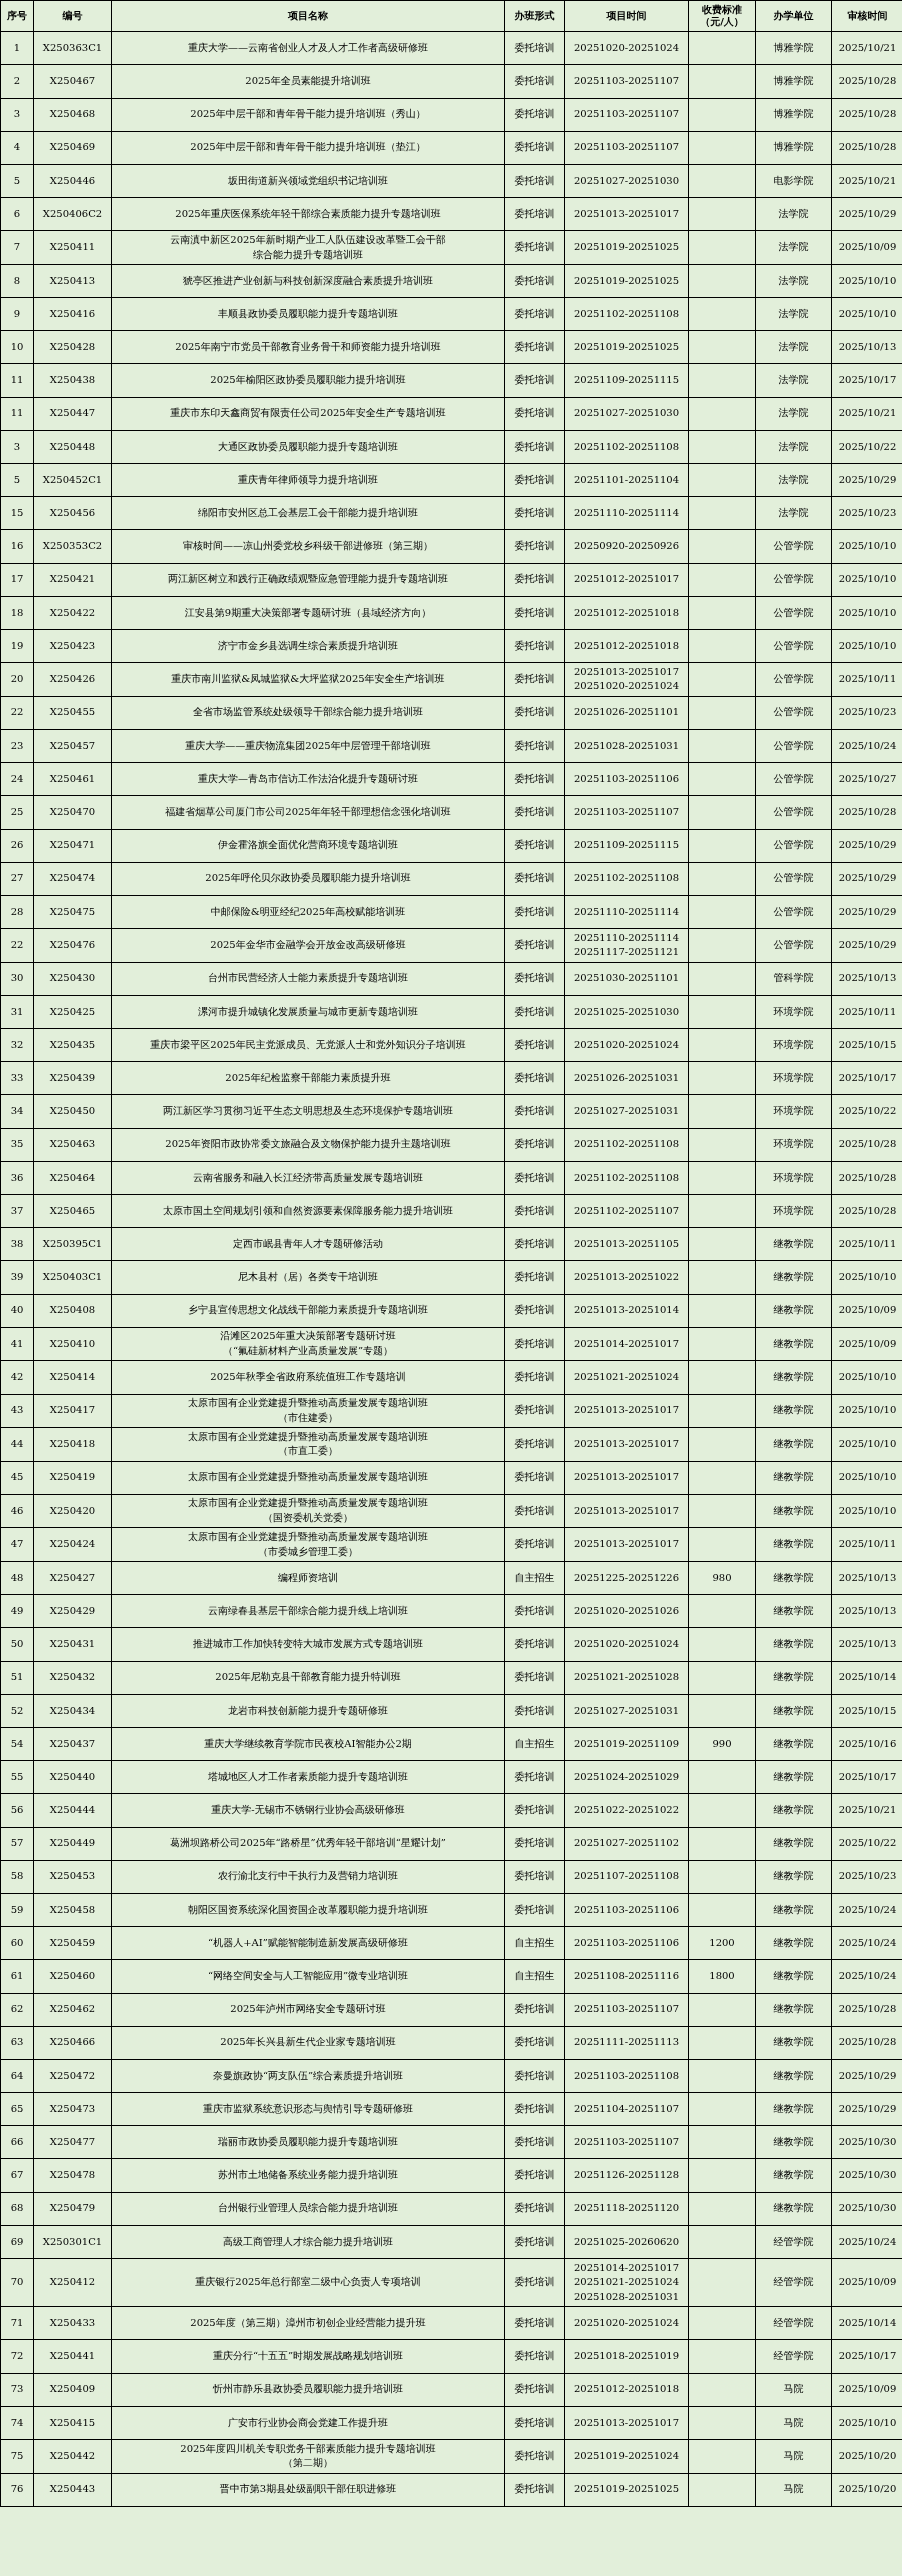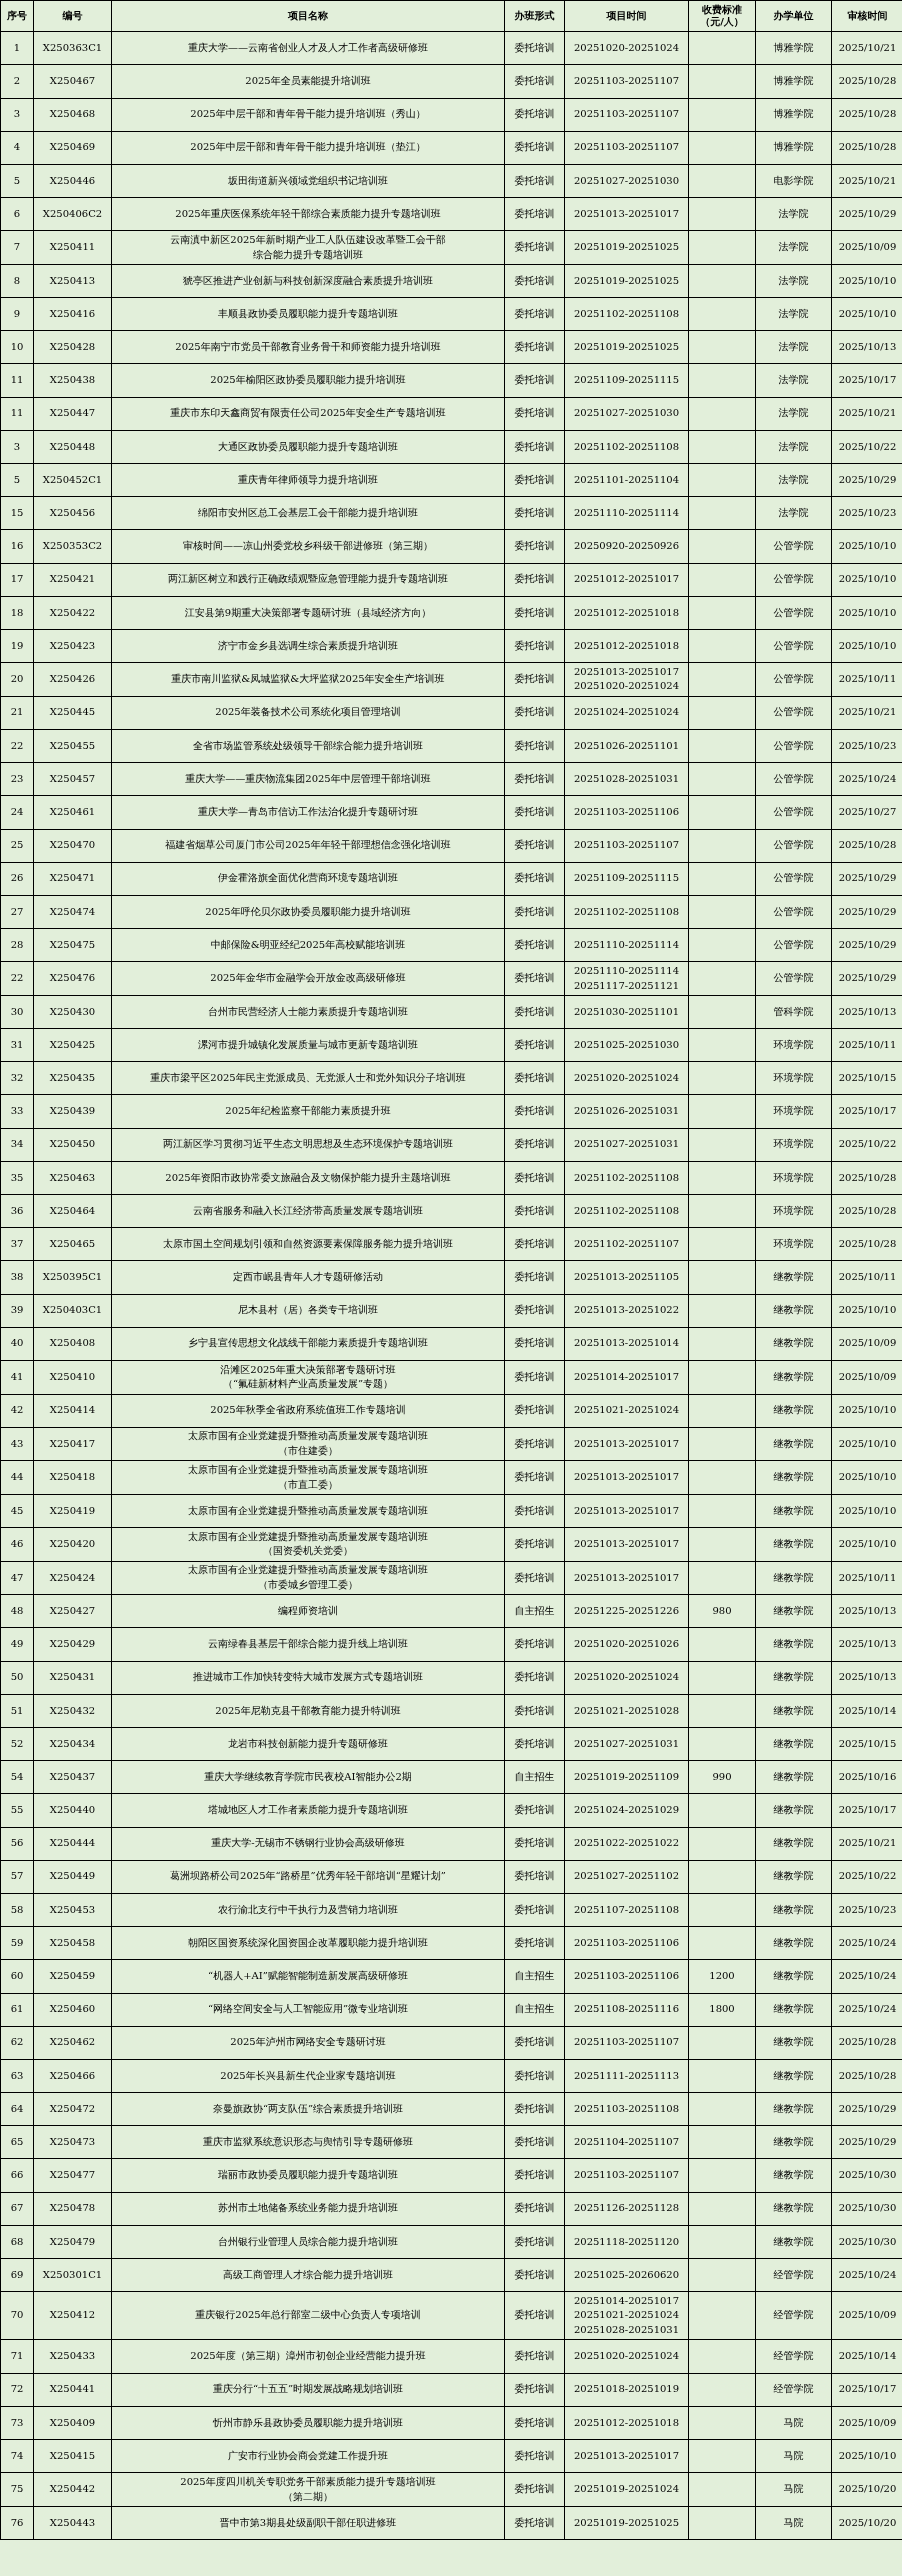--- a/index.html
+++ b/index.html
@@ -266,30 +266,20 @@
     <td class="c-code">X250426</td>
     <td class="c-name">重庆市南川监狱&amp;凤城监狱&amp;大坪监狱2025年安全生产培训班</td>
     <td class="c-form">委托培训</td>
     <td class="c-dates">20251013-20251017
 20251020-20251024</td>
     <td class="c-fee"></td>
     <td class="c-unit">公管学院</td>
     <td class="c-review">2025/10/11</td>
   </tr>
       <tr>
-    <td class="c-index">21</td>
-    <td class="c-code">X250445</td>
-    <td class="c-name">2025年装备技术公司系统化项目管理培训</td>
-    <td class="c-form">委托培训</td>
-    <td class="c-dates">20251024-20251024</td>
-    <td class="c-fee"></td>
-    <td class="c-unit">公管学院</td>
-    <td class="c-review">2025/10/21</td>
-  </tr>
-      <tr>
     <td class="c-index">22</td>
     <td class="c-code">X250455</td>
     <td class="c-name">全省市场监管系统处级领导干部综合能力提升培训班</td>
     <td class="c-form">委托培训</td>
     <td class="c-dates">20251026-20251101</td>
     <td class="c-fee"></td>
     <td class="c-unit">公管学院</td>
     <td class="c-review">2025/10/23</td>
   </tr>
       <tr>

